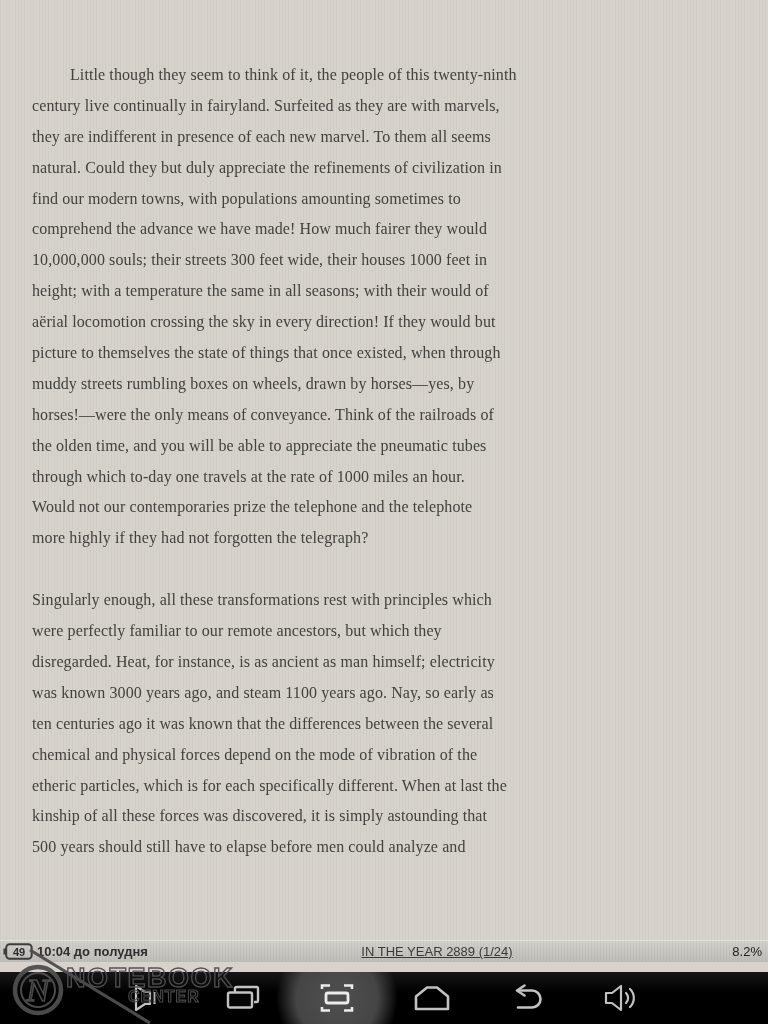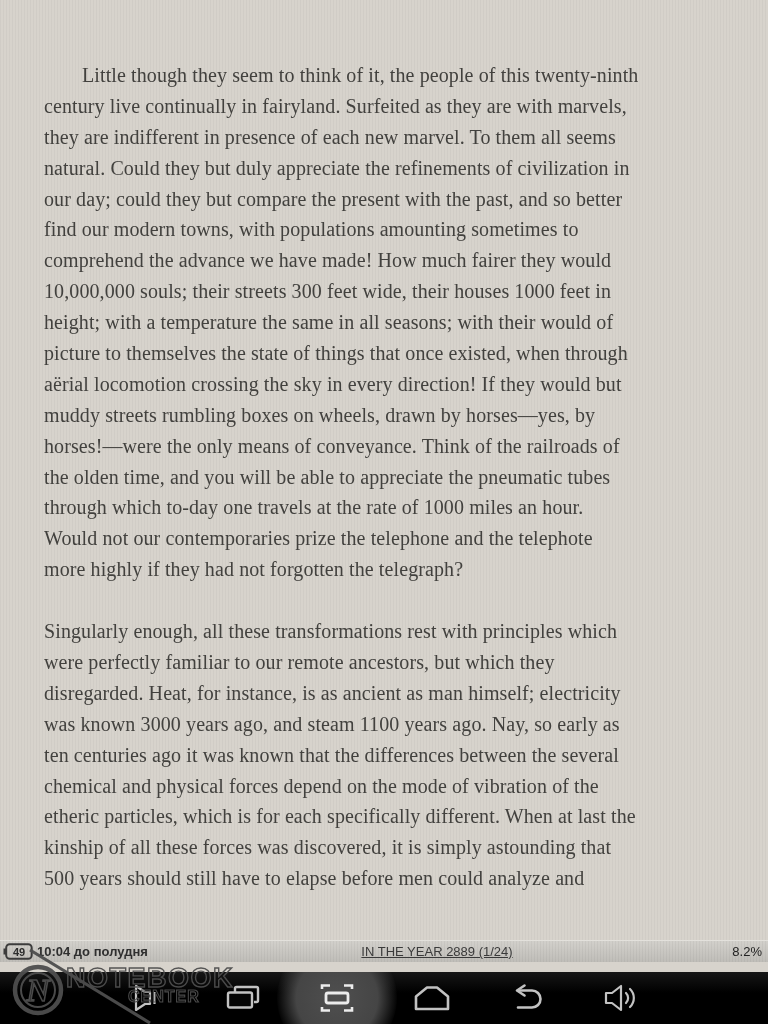--- a/index.html
+++ b/index.html
@@ -8,23 +8,23 @@
     font-family:"Liberation Sans",sans-serif;background:#d7d3cc;
   }
   
   .page{
     position:absolute;left:0;top:0;width:768px;height:950px;
     background:
       repeating-linear-gradient(90deg, rgba(0,0,0,0.030) 0 1px, rgba(0,0,0,0) 1px 3px),
       #d7d3cc;
   }
   .book-text{
-    position:absolute;left:44px;top:60px;width:670px;
+    position:absolute;left:32px;top:60px;width:670px;
     font-family:"Liberation Serif",serif;
-    font-size:20px;color:#42413e;
+    font-size:16px;color:#42413e;
     letter-spacing:0.1px;
   }
   .para .line{height:30.9px;line-height:30.9px;white-space:nowrap;}
   .para .line.indent{padding-left:38px;}
   .para + .para{margin-top:31px;}
   
   .status-bar{
     position:absolute;left:0;top:940px;width:768px;height:22px;
     background:
       repeating-linear-gradient(90deg, rgba(0,0,0,0.04) 0 1px, rgba(0,0,0,0) 1px 3px),
@@ -59,27 +59,26 @@
 
 <div class="screen">
 
   <div class="page">
     <div class="book-text">
         <div class="para">
           <div class="line indent">Little though they seem to think of it, the people of this twenty-ninth</div>
           <div class="line">century live continually in fairyland. Surfeited as they are with marvels,</div>
           <div class="line">they are indifferent in presence of each new marvel. To them all seems</div>
           <div class="line">natural. Could they but duly appreciate the refinements of civilization in</div>
-          <div class="line">our day; could they but compare the present with the past, and so better</div>
           <div class="line">find our modern towns, with populations amounting sometimes to</div>
           <div class="line">comprehend the advance we have made! How much fairer they would</div>
           <div class="line">10,000,000 souls; their streets 300 feet wide, their houses 1000 feet in</div>
           <div class="line">height; with a temperature the same in all seasons; with their would of</div>
+          <div class="line">aërial locomotion crossing the sky in every direction! If they would but</div>
           <div class="line">picture to themselves the state of things that once existed, when through</div>
-          <div class="line">aërial locomotion crossing the sky in every direction! If they would but</div>
           <div class="line">muddy streets rumbling boxes on wheels, drawn by horses—yes, by</div>
           <div class="line">horses!—were the only means of conveyance. Think of the railroads of</div>
           <div class="line">the olden time, and you will be able to appreciate the pneumatic tubes</div>
           <div class="line">through which to-day one travels at the rate of 1000 miles an hour.</div>
           <div class="line">Would not our contemporaries prize the telephone and the telephote</div>
           <div class="line">more highly if they had not forgotten the telegraph?</div>
         </div>
         <div class="para">
           <div class="line">Singularly enough, all these transformations rest with principles which</div>
           <div class="line">were perfectly familiar to our remote ancestors, but which they</div>

